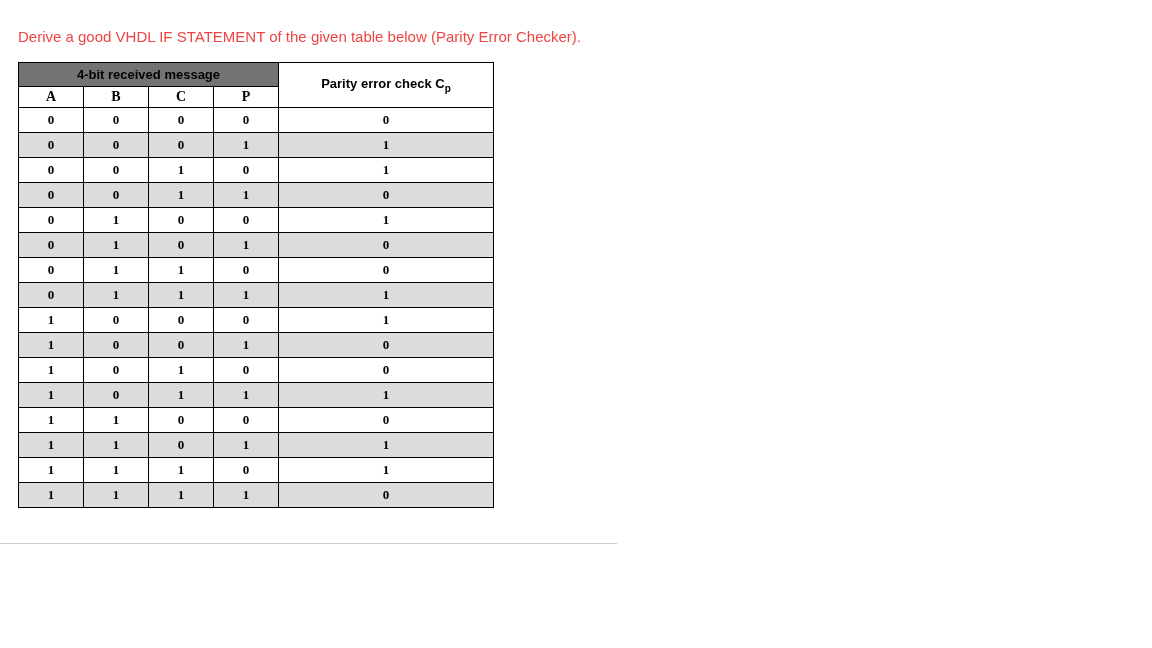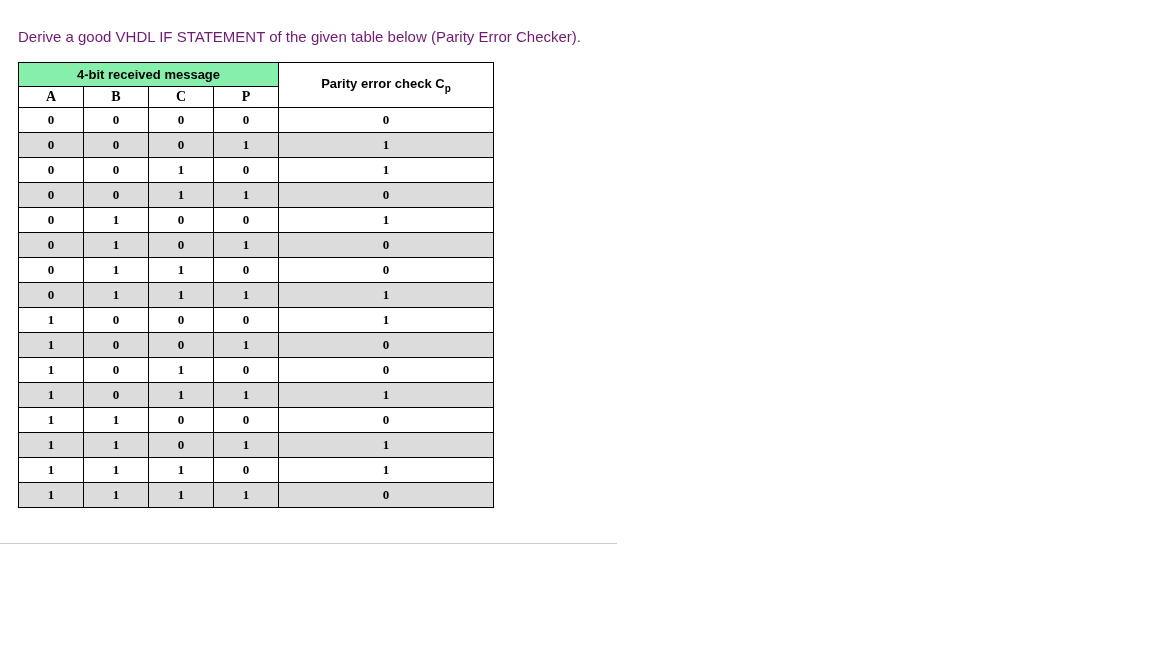--- a/index.html
+++ b/index.html
@@ -9,42 +9,42 @@
       background: #ffffff;
       width: 1152px;
       height: 648px;
       position: relative;
     }
     .question-text {
       position: absolute;
       left: 18px;
       top: 28px;
       font-size: 15px;
-      color: #701a75;
+      color: #ef4444;
     }
     .table-container {
       position: absolute;
       left: 18px;
       top: 62px;
     }
     table {
       border-collapse: collapse;
     }
     th, td {
       border: 1px solid #000;
       text-align: center;
       font-size: 13px;
       font-family: "Times New Roman", serif;
       font-weight: bold;
     }
     th.group-header {
       padding: 4px 8px;
       font-family: Arial, sans-serif;
       font-size: 13px;
-      background: #86efac;
+      background: #737373;
     }
     th.col-header {
       width: 60px;
       padding: 2px;
       font-family: "Times New Roman", serif;
       font-size: 14px;
       background: #ffffff;
     }
     th.parity-header {
       font-family: Arial, sans-serif;

